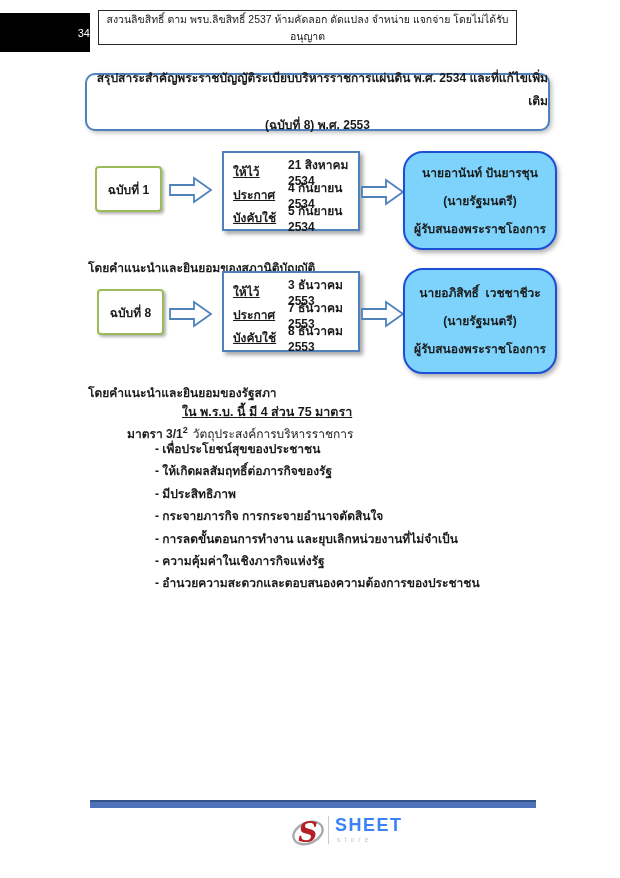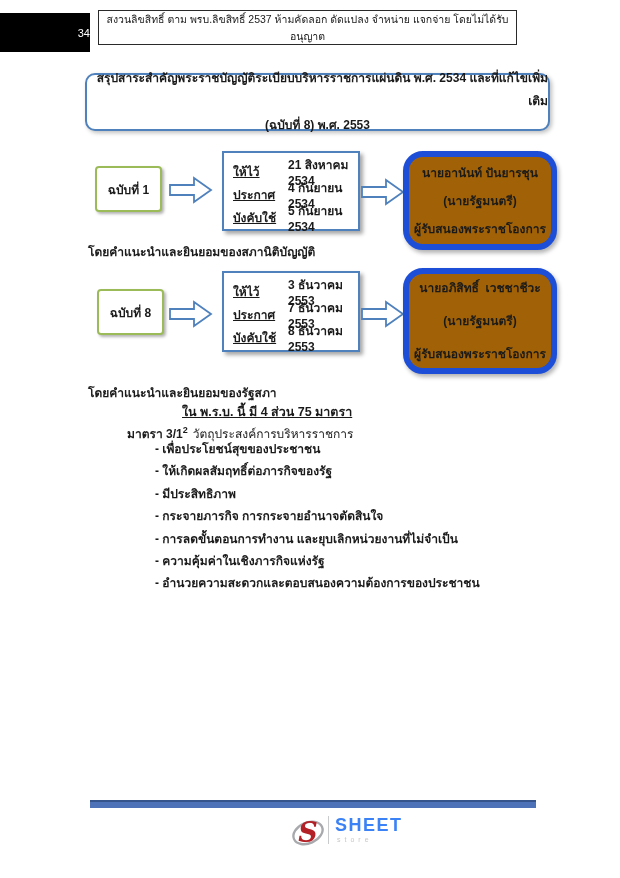--- a/index.html
+++ b/index.html
@@ -20,21 +20,21 @@
 
   
   .edition-box{width:67px;height:46px;border:2px solid #9BBB59;border-radius:4px;background:#fff;
     box-shadow:2px 2px 3px rgba(0,0,0,0.3);display:flex;align-items:center;justify-content:center;
     font-weight:bold;font-size:12px;box-sizing:border-box;}
   .dates-box{width:138px;border:2px solid #4F81BD;background:#fff;box-shadow:3px 3px 4px rgba(0,0,0,0.35);
     box-sizing:border-box;padding:7px 4px 0 9px;}
   .date-row{display:flex;font-weight:bold;font-size:12px;height:23px;align-items:center;}
   .date-label{text-decoration:underline;min-width:55px;}
   .date-value{white-space:pre-wrap;}
-  .name-box{width:154px;border:6px solid #1d4ed8;border-radius:20px;background:#a16207;
+  .name-box{width:154px;border:2px solid #1d4ed8;border-radius:20px;background:#7dd3fc;
     box-shadow:2px 3px 4px rgba(0,0,0,0.3);box-sizing:border-box;display:flex;flex-direction:column;
     align-items:center;justify-content:center;font-weight:bold;font-size:12px;text-align:center;line-height:28px;}
   .name-line{white-space:pre-wrap;}
   .flow-arrow{width:44px;height:28px;}
 
   .note-text{font-weight:bold;font-size:12px;}
 
   
   .heading-underline{left:138px;font-weight:bold;font-size:12.5px;text-decoration:underline;margin-left:44px;}
   .section-line{left:127px;font-size:12px;}
@@ -95,21 +95,21 @@
   <svg class="abs flow-arrow" style="left:361px;top:178px;" viewBox="0 0 44 28">
     <polygon points="1,9 25,9 25,2 42,14 25,26 25,19 1,19" fill="#ffffff" stroke="#4F81BD" stroke-width="1.8"></polygon>
   </svg>
 
   <div class="abs name-box" style="left:403px;top:151px;height:99px;">
     <div class="name-line">นายอานันท์ ปันยารชุน</div>
     <div class="name-line">(นายรัฐมนตรี)</div>
     <div class="name-line">ผู้รับสนองพระราชโองการ</div>
   </div>
 
-  <div class="abs note-text" style="left:88px;top:242px;">โดยคำแนะนำและยินยอมของสภานิติบัญญัติ</div>
+  <div class="abs note-text" style="left:88px;top:258px;">โดยคำแนะนำและยินยอมของสภานิติบัญญัติ</div>
 
   <div class="abs edition-box" style="left:97px;top:289px;">
     <span>ฉบับที่ 8</span>
   </div>
 
   <svg class="abs flow-arrow" style="left:169px;top:300px;" viewBox="0 0 44 28">
     <polygon points="1,9 25,9 25,2 42,14 25,26 25,19 1,19" fill="#ffffff" stroke="#4F81BD" stroke-width="1.8"></polygon>
   </svg>
 
   <div class="abs dates-box" style="left:222px;top:271px;height:81px;">
@@ -124,21 +124,21 @@
     <div class="date-row">
       <span class="date-label">บังคับใช้</span>
       <span class="date-value">8 ธันวาคม 2553</span>
     </div>
   </div>
 
   <svg class="abs flow-arrow" style="left:361px;top:300px;" viewBox="0 0 44 28">
     <polygon points="1,9 25,9 25,2 42,14 25,26 25,19 1,19" fill="#ffffff" stroke="#4F81BD" stroke-width="1.8"></polygon>
   </svg>
 
-  <div class="abs name-box" style="left:403px;top:268px;height:106px;justify-content:space-between;">
+  <div class="abs name-box" style="left:403px;top:268px;height:106px;">
     <div class="name-line">นายอภิสิทธิ์  เวชชาชีวะ</div>
     <div class="name-line">(นายรัฐมนตรี)</div>
     <div class="name-line">ผู้รับสนองพระราชโองการ</div>
   </div>
 
   <div class="abs note-text" style="left:88px;top:383px;">โดยคำแนะนำและยินยอมของรัฐสภา</div>
 
   <div class="abs heading-underline" style="top:402px;">ใน พ.ร.บ. นี้ มี 4 ส่วน 75 มาตรา</div>
 
   <div class="abs section-line" style="top:424px;">

